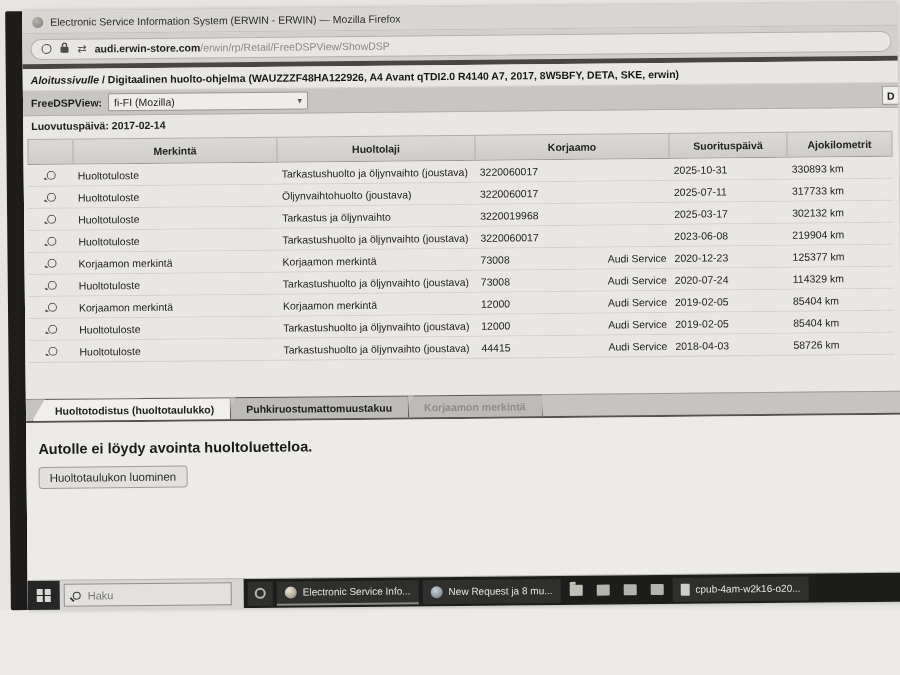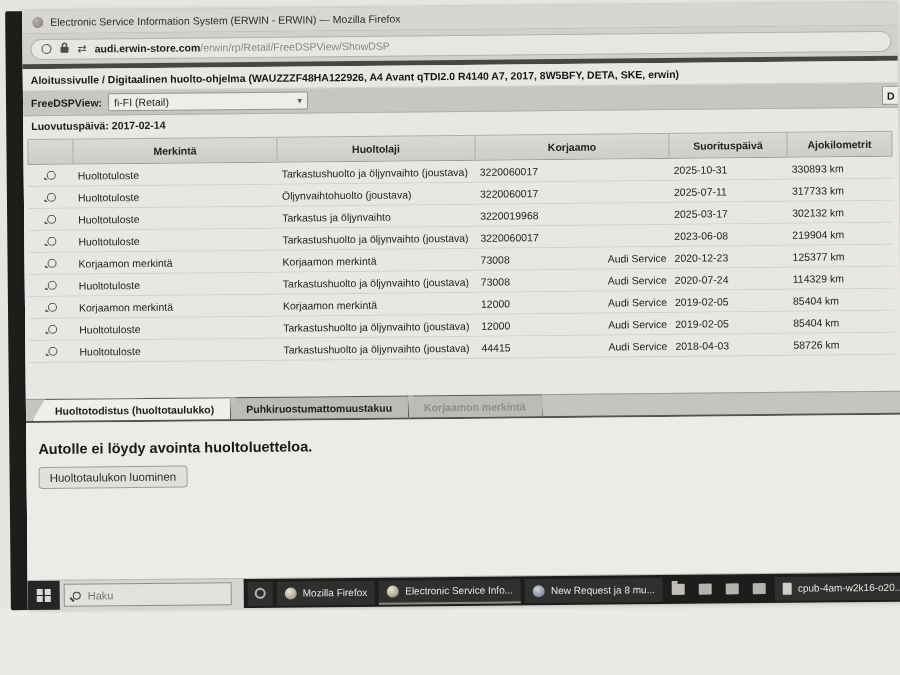--- a/index.html
+++ b/index.html
@@ -24,21 +24,21 @@
   .lock-icon { flex:none; }
   .perm-icon { font-size:11px; color:#4c4c4a; line-height:1; flex:none; }
   .url-text { font-size:10.5px; color:#8a8884; white-space:nowrap; overflow:hidden; }
   .url-domain { color:#1e1e1e; font-weight:bold; }
   .chrome-strip { height:5px; background:#474644; }
 
   
   .page { flex:1; display:flex; flex-direction:column; background:#e9e7e3; overflow:hidden; }
   .breadcrumb { padding:5px 8px 4px; font-size:10.5px; font-weight:bold; color:#161616;
                 white-space:nowrap; overflow:hidden; border-bottom:1px solid #d5d3cf; }
-  .breadcrumb a { color:#161616; text-decoration:none; }
+  .breadcrumb a { color:#161616; text-decoration:none;font-style:italic; }
   .langbar { position:relative; height:25px; background:#c8c6c2; display:flex; align-items:center;
              padding-left:8px; gap:6px; border-bottom:1px solid #b2b0ac; }
   .langbar-label { font-size:10.5px; font-weight:bold; color:#1c1c1c; }
   .lang-select { width:200px; height:18px; background:#efede9; border:1px solid #97958f; border-radius:2px;
                  display:flex; align-items:center; justify-content:space-between;
                  padding:0 5px; font-size:10.5px; color:#1c1c1c; }
   .lang-caret { font-size:9px; color:#555; }
   .edge-btn { position:absolute; right:-2px; top:3px; height:19px; width:18px; background:#f0eee9;
               border:1px solid #97958f; font-size:10.5px; font-weight:bold; color:#1c1c1c;
               display:flex; align-items:center; padding-left:4px; }
@@ -141,21 +141,21 @@
       <div class="chrome-strip"></div>
 
       <div class="page">
         <div class="breadcrumb">
           <a href="#">Aloitussivulle</a><span> / Digitaalinen huolto-ohjelma (WAUZZZF48HA122926, A4 Avant qTDI2.0 R4140 A7, 2017, 8W5BFY, DETA, SKE, erwin)</span>
         </div>
 
         <div class="langbar">
           <span class="langbar-label">FreeDSPView:</span>
           <div class="lang-select">
-            <span>fi-FI (Retail)</span>
+            <span>fi-FI (Mozilla)</span>
             <span class="lang-caret">▾</span>
           </div>
           <div class="edge-btn">D</div>
         </div>
 
         <div class="delivery">Luovutuspäivä: 2017-02-14</div>
 
         <div class="svc-table">
           <div class="thead">
             <span class="c0"></span>
@@ -292,24 +292,20 @@
         </div>
         <div class="search-box">
           <span class="search-mag"></span>
           <input type="text" placeholder="Haku" style="">
         </div>
         <div class="tb-gap"></div>
         <div class="tb-dark">
           <div class="tb-btn" style="padding:0 7px;">
               <span class="ring2"></span>
             </div>
-          <div class="tb-btn">
-            <span class="ff-icon"></span>
-            <span>Mozilla Firefox</span>
-          </div>
           <div class="tb-btn active-app">
             <span class="ff-icon"></span>
             <span>Electronic Service Info...</span>
           </div>
           <div class="tb-btn">
             <span class="globe-icon"></span>
             <span>New Request ja 8 mu...</span>
           </div>
           <span class="tray-icon folder-icon"></span>
           <span class="tray-icon"></span>

